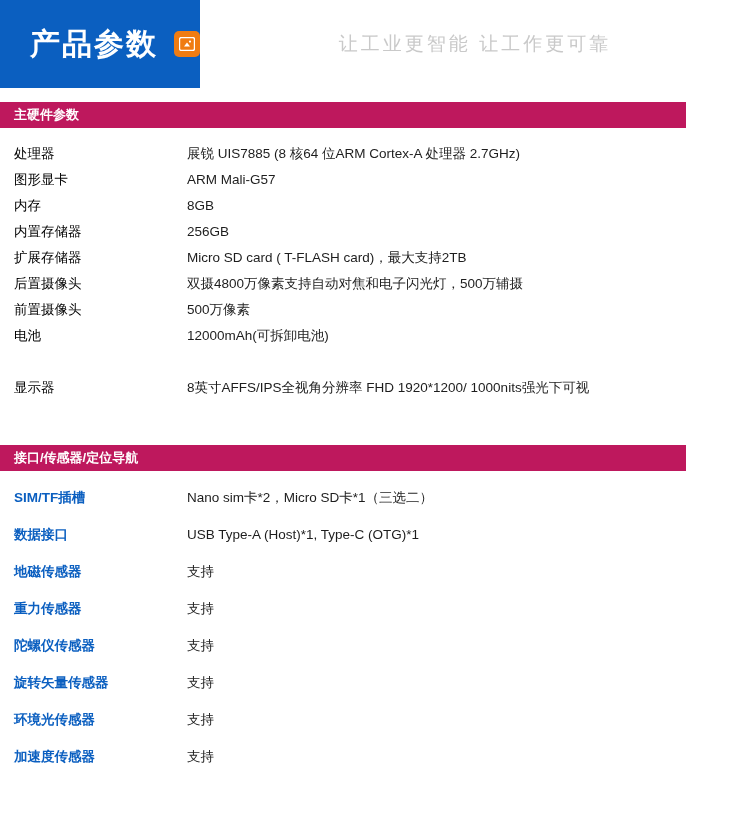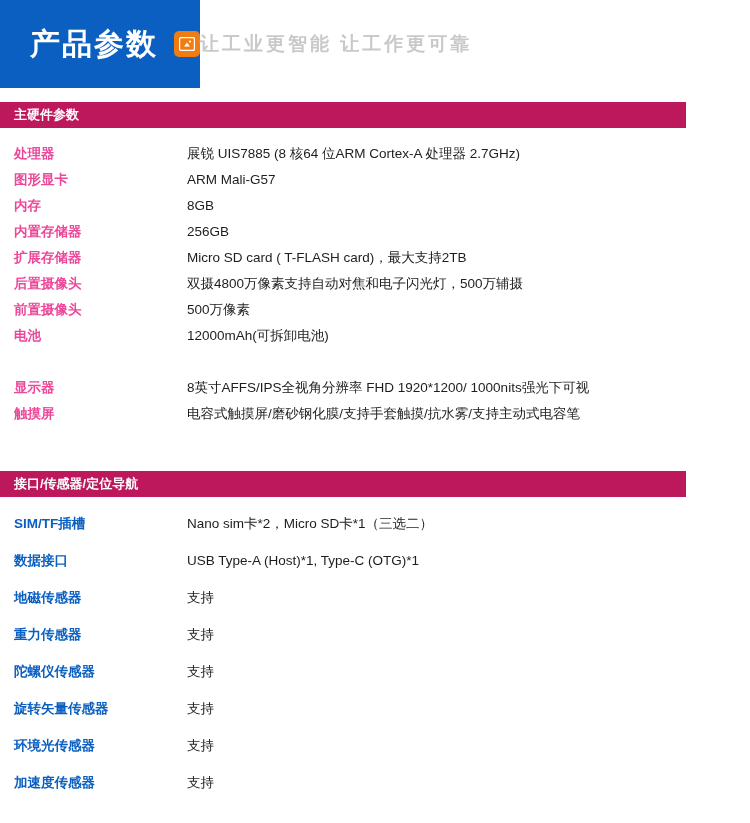--- a/index.html
+++ b/index.html
@@ -54,23 +54,22 @@
     display: flex;
     align-items: center;
     justify-content: center;
   }
   .banner-badge svg { display: block; }
   .banner-right {
     flex: 1;
     height: 88px;
     display: flex;
     align-items: center;
-    justify-content: flex-start;
-    position: relative;
-    font-weight: bold;
+    justify-content: center;
+    position: relative;
   }
   .banner-right::before {
     content: "";
     position: absolute;
     left: 0;
     top: 0;
     bottom: 0;
     right: -10px;
     background: #ffffff;
     transform: skewX(-0deg);
@@ -110,21 +109,21 @@
   }
   td.label {
     width: 185px;
     padding-left: 14px;
     box-sizing: border-box;
     white-space: nowrap;
   }
   td.value {
     padding-left: 2px;
   }
-  .sec1 td.label { color: #ec4899; font-weight: bold; }
+  .sec1 td.label { color: #000000; }
   .sec2 td.label { color: #0b5fc0; font-weight: bold; margin-left: 20px; }
   .sec2 tr { height: 37px; }
   .sec2 td { line-height: 37px; }
   .gap-sm { height: 10px; }
 </style>
 </head>
 <body>
 
 <div class="page">
 
@@ -182,24 +181,20 @@
         <td class="label">电池</td>
         <td class="value">12000mAh(可拆卸电池)</td>
       </tr>
       <tr class="gap-sm">
           <td colspan="2"></td>
         </tr>
       <tr>
         <td class="label">显示器</td>
         <td class="value">8英寸AFFS/IPS全视角分辨率 FHD 1920*1200/ 1000nits强光下可视</td>
       </tr>
-      <tr>
-        <td class="label">触摸屏</td>
-        <td class="value">电容式触摸屏/磨砂钢化膜/支持手套触摸/抗水雾/支持主动式电容笔</td>
-      </tr>
     </tbody>
   </table>
 
   <div style="height:44px"></div>
 
   <div class="section-bar">接口/传感器/定位导航</div>
   <div style="height:8px"></div>
   <table class="spec-table sec2">
     <tbody>
       <tr>

